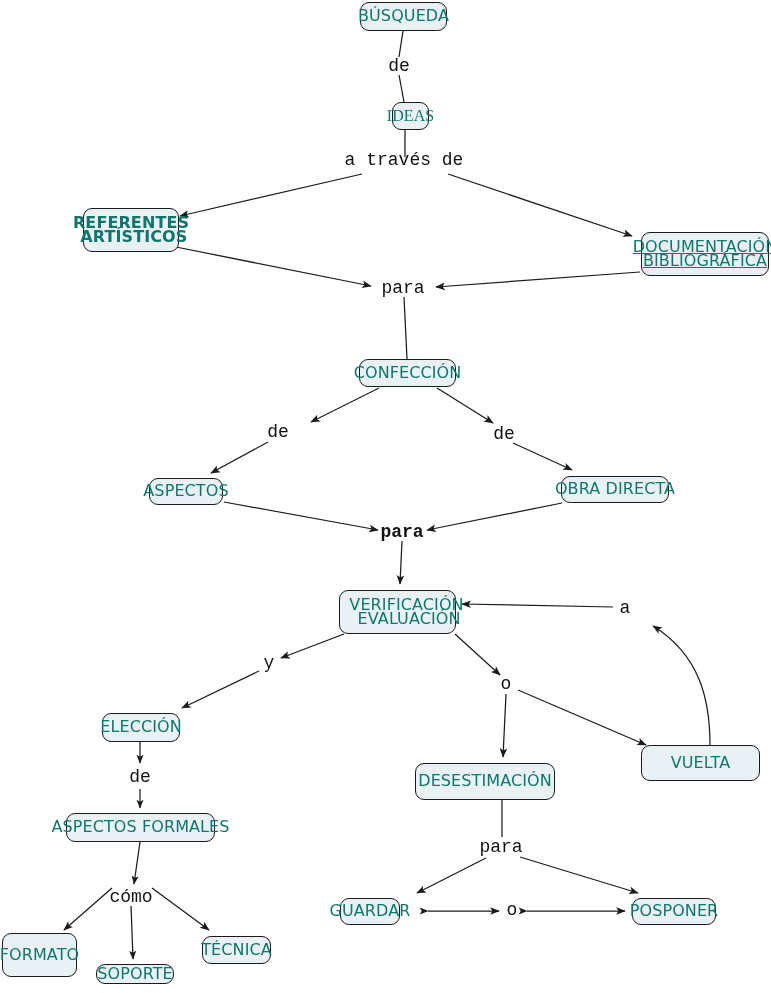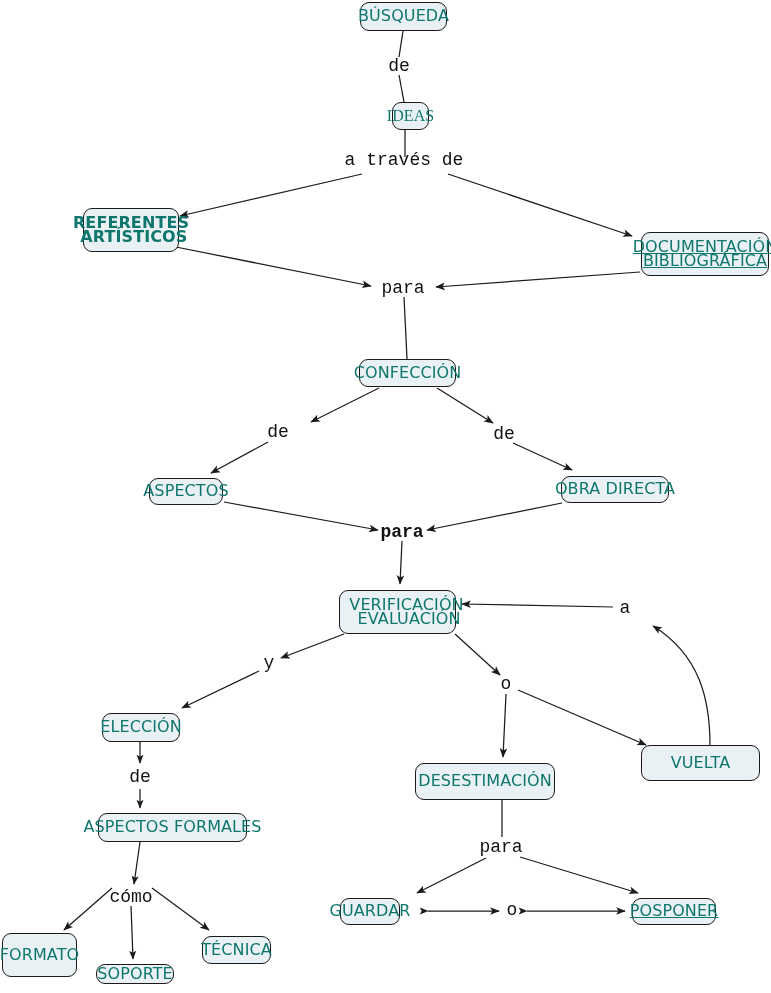--- a/index.html
+++ b/index.html
@@ -134,26 +134,26 @@
       <div class="node" style="left: 641px; top: 232px; width: 128px; height: 44px; text-decoration: underline;">DOCUMENTACIÓN
 BIBLIOGRÁFICA</div>
       <div class="node" style="left: 359px; top: 359px; width: 97px; height: 28px;">CONFECCIÓN</div>
       <div class="node" style="left: 149px; top: 478px; width: 74px; height: 27px;">ASPECTOS</div>
       <div class="node" style="left: 561px; top: 476px; width: 108px; height: 27px;">OBRA DIRECTA</div>
       <div class="node" style="left: 339px; top: 590px; width: 117px; height: 44px; padding-left: 25px;">VERIFICACIÓN
  EVALUACIÓN</div>
       <div class="node" style="left: 641px; top: 745px; width: 119px; height: 36px;">VUELTA</div>
       <div class="node" style="left: 102px; top: 713px; width: 78px; height: 29px;">ELECCIÓN</div>
       <div class="node" style="left: 415px; top: 763px; width: 140px; height: 37px;">DESESTIMACIÓN</div>
-      <div class="node" style="left: 66px; top: 813px; width: 149px; height: 29px; margin-left: 32px;">ASPECTOS FORMALES</div>
+      <div class="node" style="left: 66px; top: 813px; width: 149px; height: 29px;">ASPECTOS FORMALES</div>
       <div class="node" style="left: 2px; top: 933px; width: 75px; height: 44px;">FORMATO</div>
       <div class="node" style="left: 96px; top: 964px; width: 78px; height: 20px;">SOPORTE</div>
       <div class="node" style="left: 202px; top: 936px; width: 69px; height: 28px;">TÉCNICA</div>
       <div class="node" style="left: 340px; top: 898px; width: 60px; height: 27px;">GUARDAR</div>
-      <div class="node" style="left: 632px; top: 898px; width: 84px; height: 27px; text-decoration: underline;">POSPONER</div>
+      <div class="node" style="left: 632px; top: 898px; width: 84px; height: 27px;">POSPONER</div>
     </div>
   <div id="labels">
       <div class="link-label" style="left: 399px; top: 66px;">de</div>
       <div class="link-label" style="left: 404px; top: 160px;">a través de</div>
       <div class="link-label" style="left: 403px; top: 288px;">para</div>
       <div class="link-label" style="left: 278px; top: 432px;">de</div>
       <div class="link-label" style="left: 504px; top: 434px;">de</div>
       <div class="link-label bold" style="left: 402px; top: 532px;">para</div>
       <div class="link-label" style="left: 269px; top: 663px;">y</div>
       <div class="link-label" style="left: 506px; top: 684px;">o</div>

